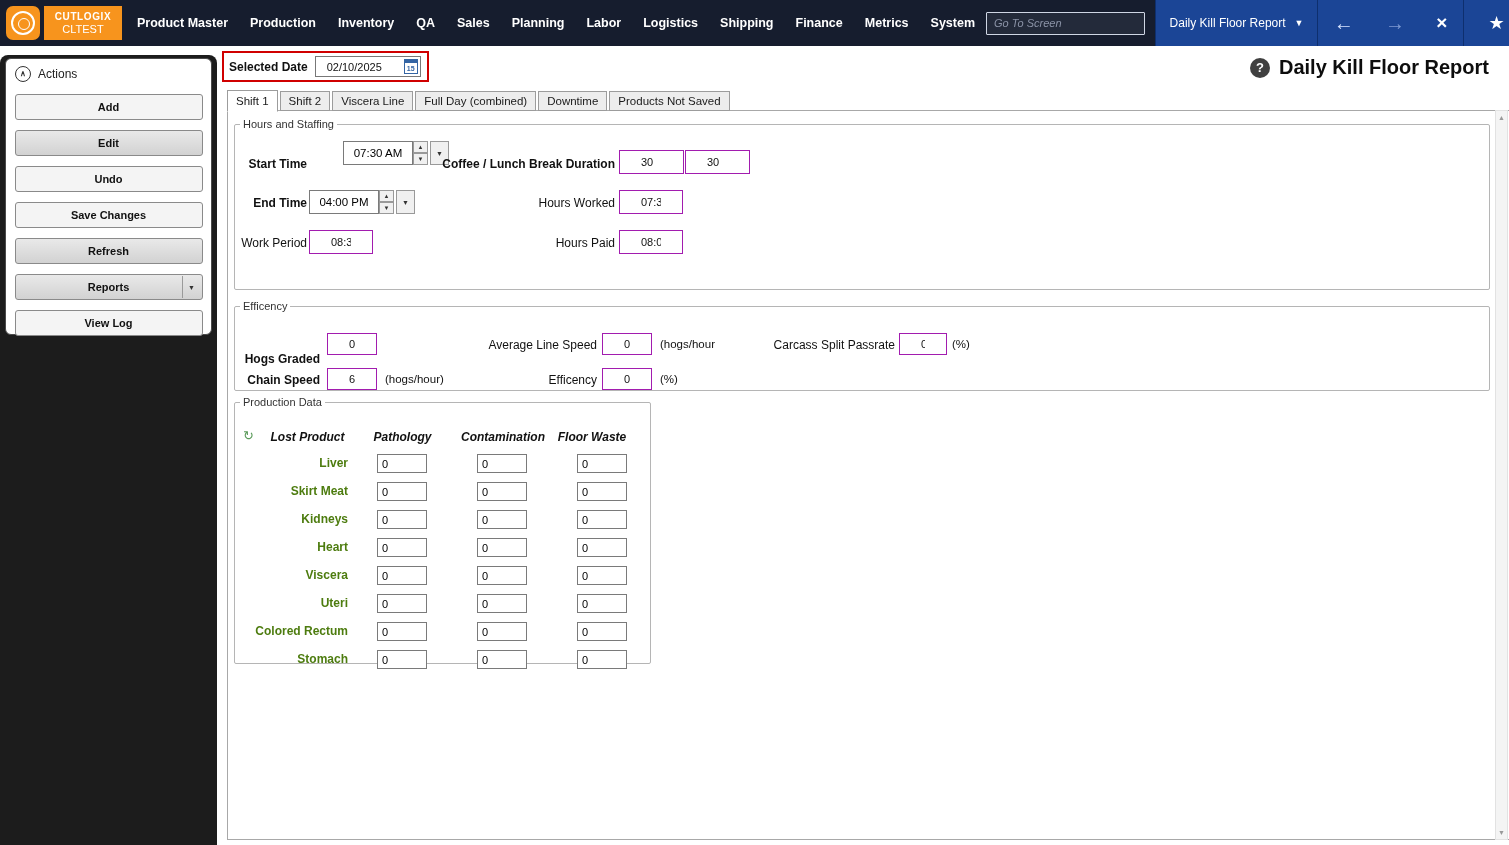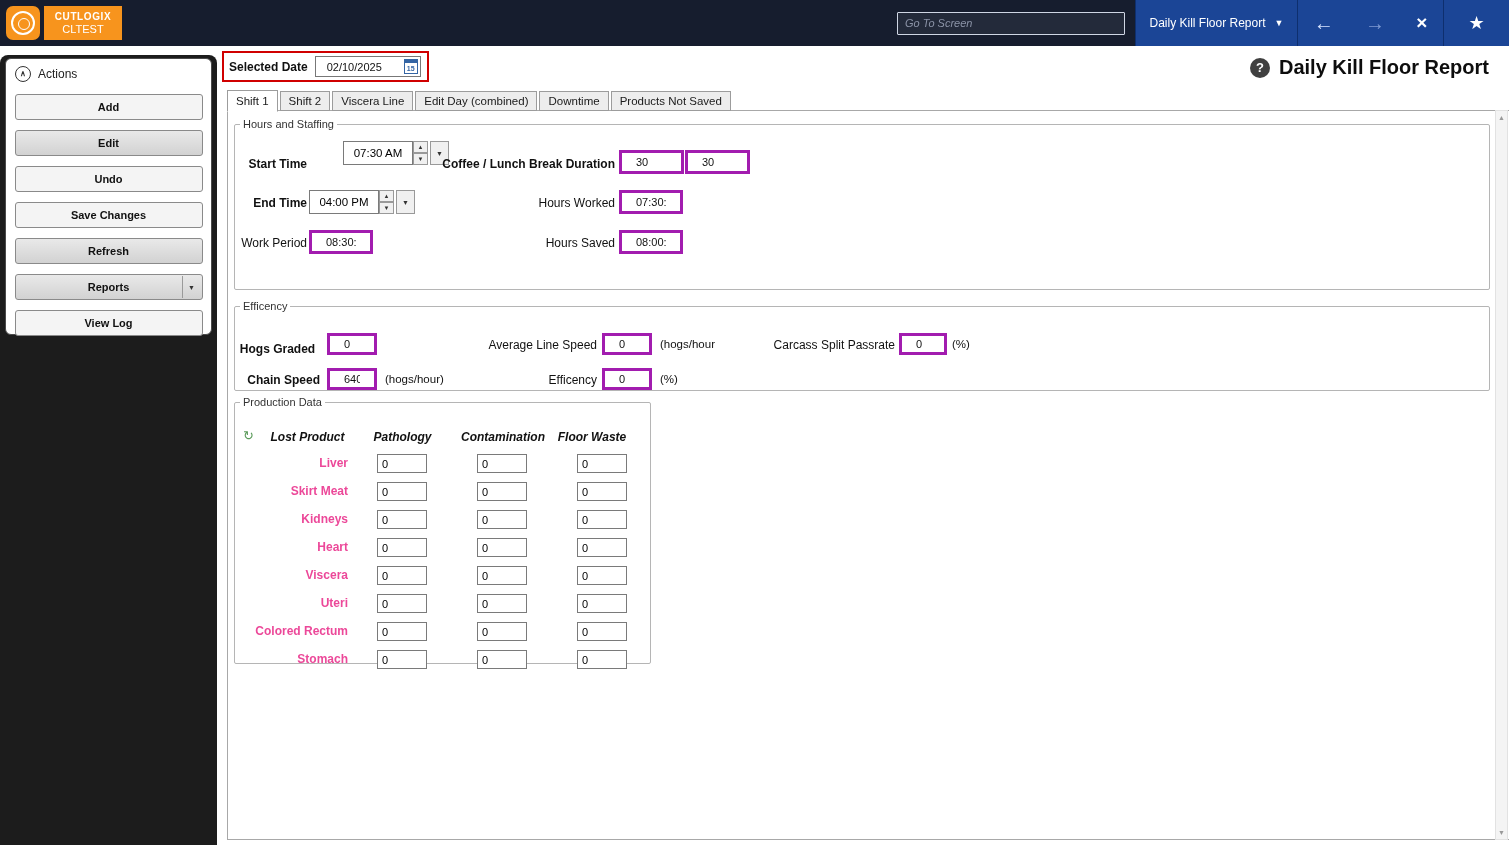--- a/index.html
+++ b/index.html
@@ -63,32 +63,32 @@
 
   .fs-hours { left:6px; top:7px; width:1256px; height:172px; }
   .fs-eff   { left:6px; top:189px; width:1256px; height:91px; }
   .fs-prod  { left:6px; top:285px; width:417px; height:268px; }
   .fs-comm  { left:9px; top:556px; width:1234px; height:134px; }
 
   .abs { position:absolute; }
   .lbl { position:absolute; font-size:12px; color:#111; white-space:nowrap; }
   .lbl.b { font-weight:bold; }
   .lbl.r { text-align:right; }
-  .tinput { border:3px solid #a21caf; font-size:11px; color:#111; padding:0 14px; }
+  .tinput { border:1px solid #a21caf; font-size:11px; color:#111; padding:0 21px; }
 
   .time-group { position:absolute; display:flex; height:24px; }
   .time-input { width:70px; height:24px; border:1px solid #7a7a7a; text-align:center; font-size:11.5px; }
   .spin { width:15px; height:24px; display:flex; flex-direction:column; }
   .spin-btn { flex:1; font-size:6px; line-height:1; background:#f0f0f0; border:1px solid #999; color:#333; cursor:pointer; padding:0; }
   .combo-btn { width:19px; height:24px; background:#f0f0f0; border:1px solid #999; font-size:7px; color:#333; margin-left:2px; cursor:pointer; }
 
   .unit { position:absolute; font-size:11.5px; color:#111; white-space:nowrap; }
 
   .prod-head { position:absolute; font-size:12px; font-weight:bold; font-style:italic; color:#111; text-align:center; }
-  .prod-lbl { position:absolute; font-size:12px; font-weight:bold; color:#ec4899; text-align:right; width:113px; }
+  .prod-lbl { position:absolute; font-size:12px; font-weight:bold; color:#4d7c0f; text-align:right; width:113px; }
   .prod-in { position:absolute; width:50px; height:19px; border:1px solid #7a7a7a; font-size:11px; padding:0 4px; }
   .refresh-ic { position:absolute; left:8px; top:20px; font-size:13px; color:#5b9b5b; cursor:pointer; }
 
   .comments-area { position:absolute; left:10px; top:20px; width:1212px; height:102px; border:1px solid #888; resize:none; font-size:12px; padding:4px; }
 
   
   .vscroll { position:absolute; left:1495px; top:110px; width:13px; height:730px; background:#f4f4f4; border:1px solid #e2e2e2; }
   .scr-btn { position:absolute; left:0; width:11px; height:13px; font-size:7px; color:#999; text-align:center; line-height:13px; cursor:pointer; }
   .scr-up { top:0; }
   .scr-dn { bottom:0; }
@@ -96,20 +96,34 @@
 </head>
 <body>
 
 <div class="topbar">
   <div class="logo-badge">
       <span class="logo-emblem"></span>
     </div>
   <div class="logo-text">
     <span class="logo-brand">CUTLOGIX</span>
     <span class="logo-env">CLTEST</span>
+  </div>
+  <div class="menu">
+    <div class="menu-item">Product Master</div>
+    <div class="menu-item">Production</div>
+    <div class="menu-item">Inventory</div>
+    <div class="menu-item">QA</div>
+    <div class="menu-item">Sales</div>
+    <div class="menu-item">Planning</div>
+    <div class="menu-item">Labor</div>
+    <div class="menu-item">Logistics</div>
+    <div class="menu-item">Shipping</div>
+    <div class="menu-item">Finance</div>
+    <div class="menu-item">Metrics</div>
+    <div class="menu-item">System</div>
   </div>
   <div class="tb-spacer"></div>
   <input class="goto-input" placeholder="Go To Screen" style="">
   <div class="tb-right">
     <div class="tb-divider"></div>
     <div class="screen-select">
       <span class="screen-select-label">Daily Kill Floor Report</span>
       <span class="caret-down">▼</span>
     </div>
     <div class="tb-divider"></div>
@@ -159,21 +173,21 @@
 
 <div class="page-title">
   <span class="help-circle">?</span>
   <span class="title-text">Daily Kill Floor Report</span>
 </div>
 
 <div class="tabs">
   <div class="tab active">Shift 1</div>
   <div class="tab">Shift 2</div>
   <div class="tab">Viscera Line</div>
-  <div class="tab">Edit Day (combined)</div>
+  <div class="tab">Full Day (combined)</div>
   <div class="tab">Downtime</div>
   <div class="tab">Products Not Saved</div>
 </div>
 
 <div class="panel">
 
   <fieldset class="fs-hours">
     <legend>Hours and Staffing</legend>
 
     <span class="lbl b r" style="left:2px; top:27px; width:70px;">Start Time</span>
@@ -196,28 +210,28 @@
         <button class="spin-btn">▲</button>
         <button class="spin-btn">▼</button>
       </span>
       <button class="combo-btn">▼</button>
     </div>
     <span class="lbl r" style="left:200px; top:66px; width:180px;">Hours Worked</span>
     <input class="tinput abs" style="left: 384px; top: 60px; width: 64px; height: 24px;" value="07:30:00">
 
     <span class="lbl r" style="left:-2px; top:106px; width:74px;">Work Period</span>
     <input class="tinput abs" style="left: 74px; top: 100px; width: 64px; height: 24px;" value="08:30:00">
-    <span class="lbl r" style="left:200px; top:106px; width:180px;">Hours Saved</span>
+    <span class="lbl r" style="left:200px; top:106px; width:180px;">Hours Paid</span>
     <input class="tinput abs" style="left: 384px; top: 100px; width: 64px; height: 24px;" value="08:00:00">
   </fieldset>
 
   <fieldset class="fs-eff">
     <legend>Efficency</legend>
 
-    <span class="lbl b r" style="left:0; top:30px; width:85px;text-align:center;">Hogs Graded</span>
+    <span class="lbl b r" style="left:0; top:40px; width:85px;">Hogs Graded</span>
     <input class="tinput abs" style="left: 92px; top: 21px; width: 50px; height: 22px;" value="0">
     <span class="lbl r" style="left:212px; top:26px; width:150px;">Average Line Speed</span>
     <input class="tinput abs" style="left: 367px; top: 21px; width: 50px; height: 22px;" value="0">
     <span class="unit" style="left:425px; top:26px;">(hogs/hour</span>
     <span class="lbl r" style="left:510px; top:26px; width:150px;">Carcass Split Passrate</span>
     <input class="tinput abs" style="left: 664px; top: 21px; width: 48px; height: 22px;" value="0">
     <span class="unit" style="left:717px; top:26px;">(%)</span>
 
     <span class="lbl b r" style="left:0; top:61px; width:85px;">Chain Speed</span>
     <input class="tinput abs" style="left: 92px; top: 56px; width: 50px; height: 22px;" value="640">

